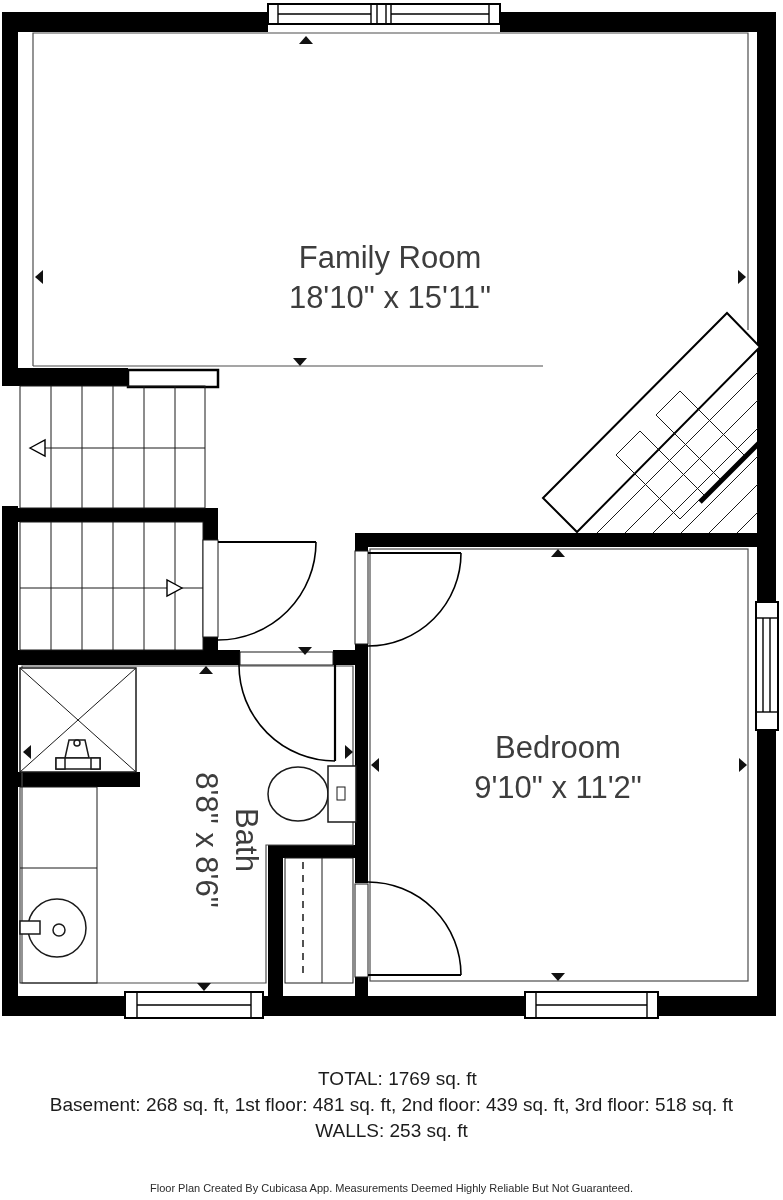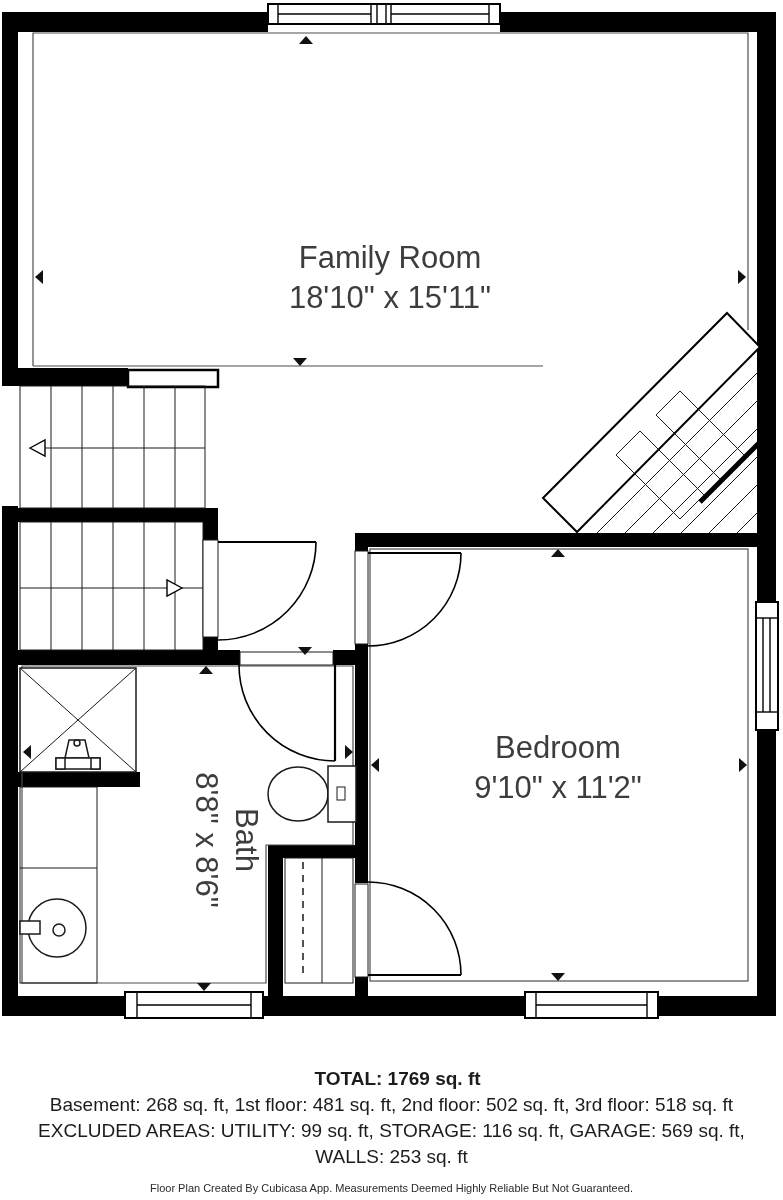--- a/index.html
+++ b/index.html
@@ -12,21 +12,21 @@
     font-family:"Liberation Sans", sans-serif;
     fill:#3d3d3d;
   }
   .room-label{font-size:31px;}
   .room-dims{font-size:31px;}
   .summary{
     position:absolute;left:0;top:1066px;width:783px;
     text-align:center;color:#1c1c1c;
     font-size:19px;line-height:26px;
   }
-  .summary .total-line{font-weight:bold;margin-left:12px;}
+  .summary .total-line{font-weight:normal;margin-left:12px;}
   .footer-note{
     position:absolute;left:0;top:1182px;width:783px;
     text-align:center;color:#2b2b2b;font-size:11px;
   }
   .wall{fill:#000000;}
   .thinline{stroke:#1a1a1a;stroke-width:1;fill:none;}
   .outline{stroke:#4d4d4d;stroke-width:1.2;fill:none;}
   .fixture{stroke:#1a1a1a;stroke-width:1.5;fill:#ffffff;}
   .doorarc{stroke:#000000;stroke-width:1.6;fill:none;}
   .doorleaf{stroke:#000000;stroke-width:2.2;}
@@ -216,18 +216,17 @@
   <text class="room-dims" x="558" y="798" text-anchor="middle">9'10" x 11'2"</text>
 
   <g transform="translate(228,840) rotate(90)">
     <text class="room-label" x="0" y="-8" text-anchor="middle">Bath</text>
     <text class="room-dims" x="0" y="32" text-anchor="middle">8'8" x 8'6"</text>
   </g>
 </svg>
 
 <div class="summary">
   <div class="total-line">TOTAL: 1769 sq. ft</div>
-  <div>Basement: 268 sq. ft, 1st floor: 481 sq. ft, 2nd floor: 502 sq. ft, 3rd floor: 518 sq. ft</div>
-  <div>EXCLUDED AREAS: UTILITY: 99 sq. ft, STORAGE: 116 sq. ft, GARAGE: 569 sq. ft,</div>
+  <div>Basement: 268 sq. ft, 1st floor: 481 sq. ft, 2nd floor: 439 sq. ft, 3rd floor: 518 sq. ft</div>
   <div>WALLS: 253 sq. ft</div>
 </div>
 
 <div class="footer-note">Floor Plan Created By Cubicasa App. Measurements Deemed Highly Reliable But Not Guaranteed.</div>
 
 </body></html>

